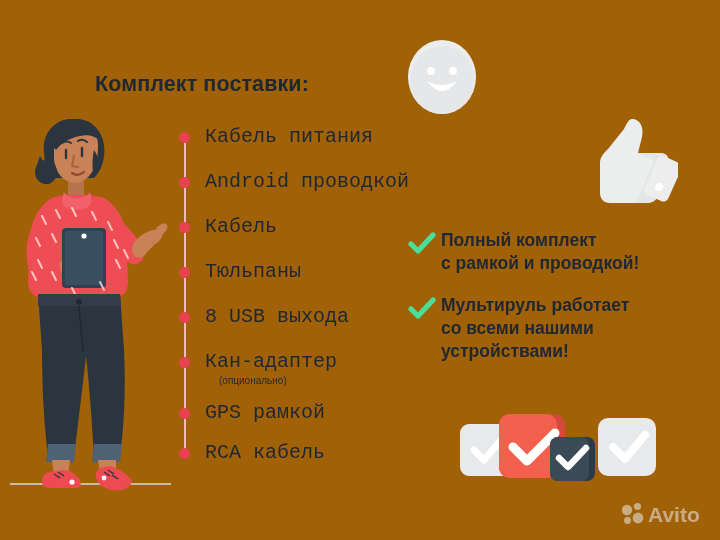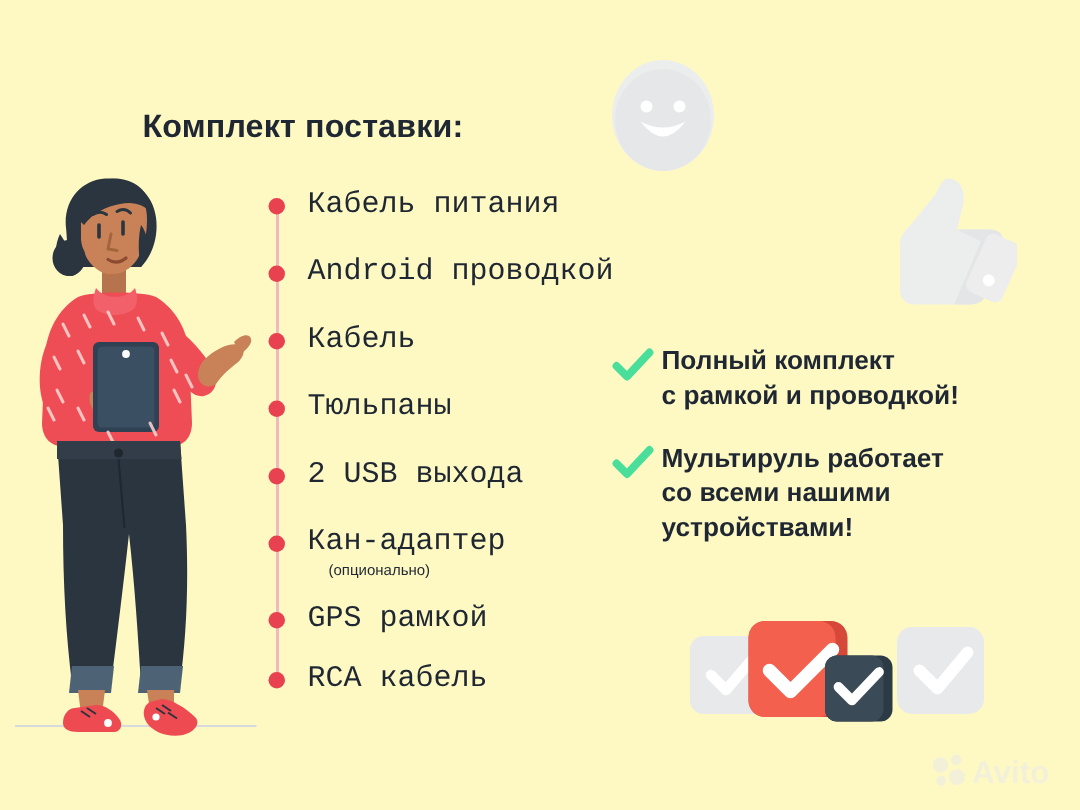--- a/index.html
+++ b/index.html
@@ -8,21 +8,21 @@
     width: 720px;
     height: 540px;
     overflow: hidden;
     background: #ffffff;
   }
 
   #canvas {
     position: relative;
     width: 720px;
     height: 540px;
-    background: #fef9c3;
+    background: #a16207;
     font-family: "Liberation Sans", "DejaVu Sans", sans-serif;
     -webkit-font-smoothing: antialiased;
   }
 
   
   .deco-smiley {
     position: absolute;
     left: 404px;
     top: 37px;
     width: 76px;
@@ -288,21 +288,21 @@
       <span class="item-text">Кабель</span>
     </div>
 
     <div class="list-item" style="top:135px;">
       <span class="bullet"></span>
       <span class="item-text">Тюльпаны</span>
     </div>
 
     <div class="list-item" style="top:180px;">
       <span class="bullet"></span>
-      <span class="item-text">2 USB выхода</span>
+      <span class="item-text">8 USB выхода</span>
     </div>
 
     <div class="list-item" style="top:225px;">
       <span class="bullet"></span>
       <span class="item-text">Кан-адаптер</span>
       <span class="item-sub">(опционально)</span>
     </div>
 
     <div class="list-item" style="top:276px;">
       <span class="bullet"></span>

